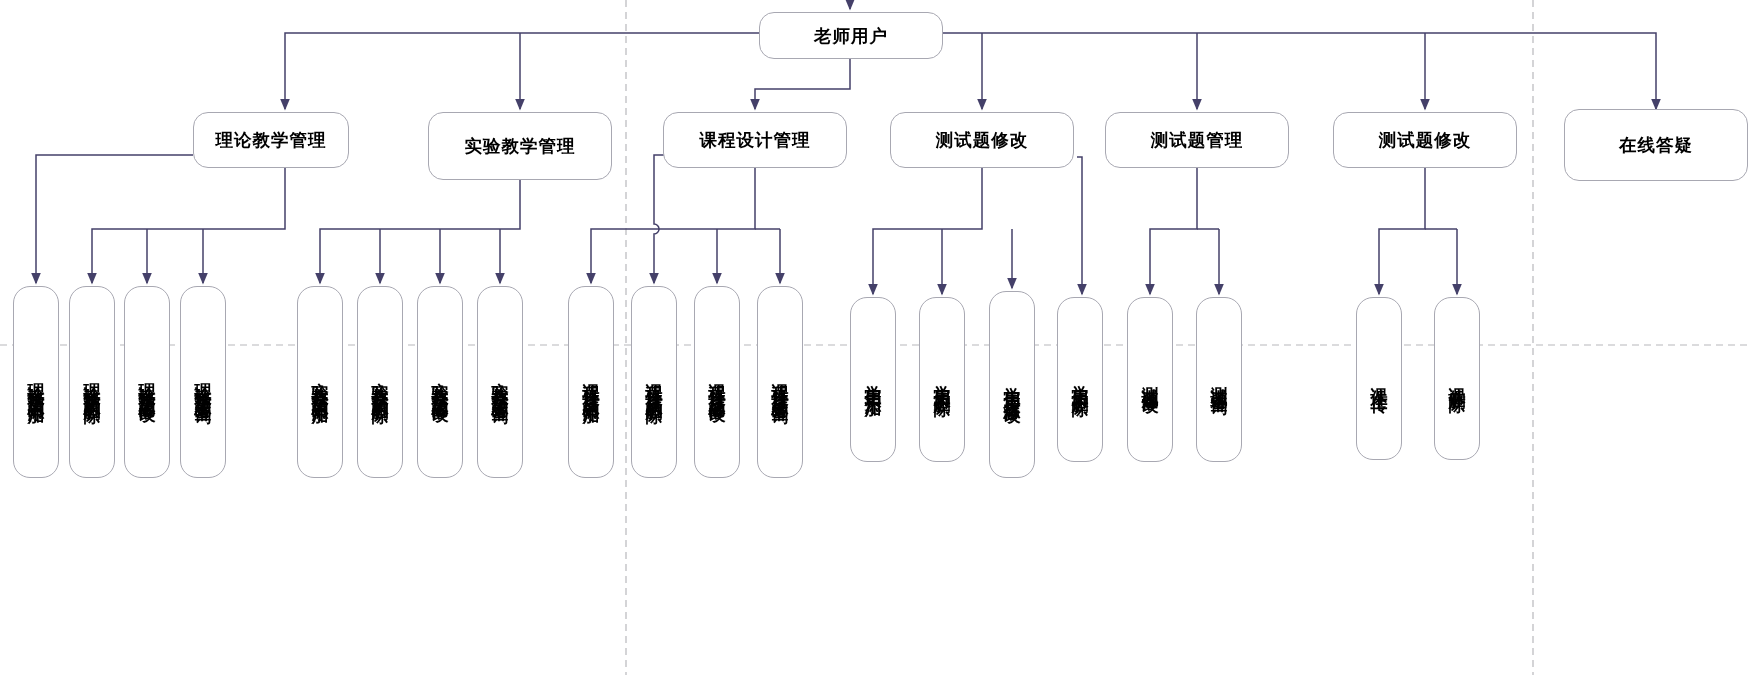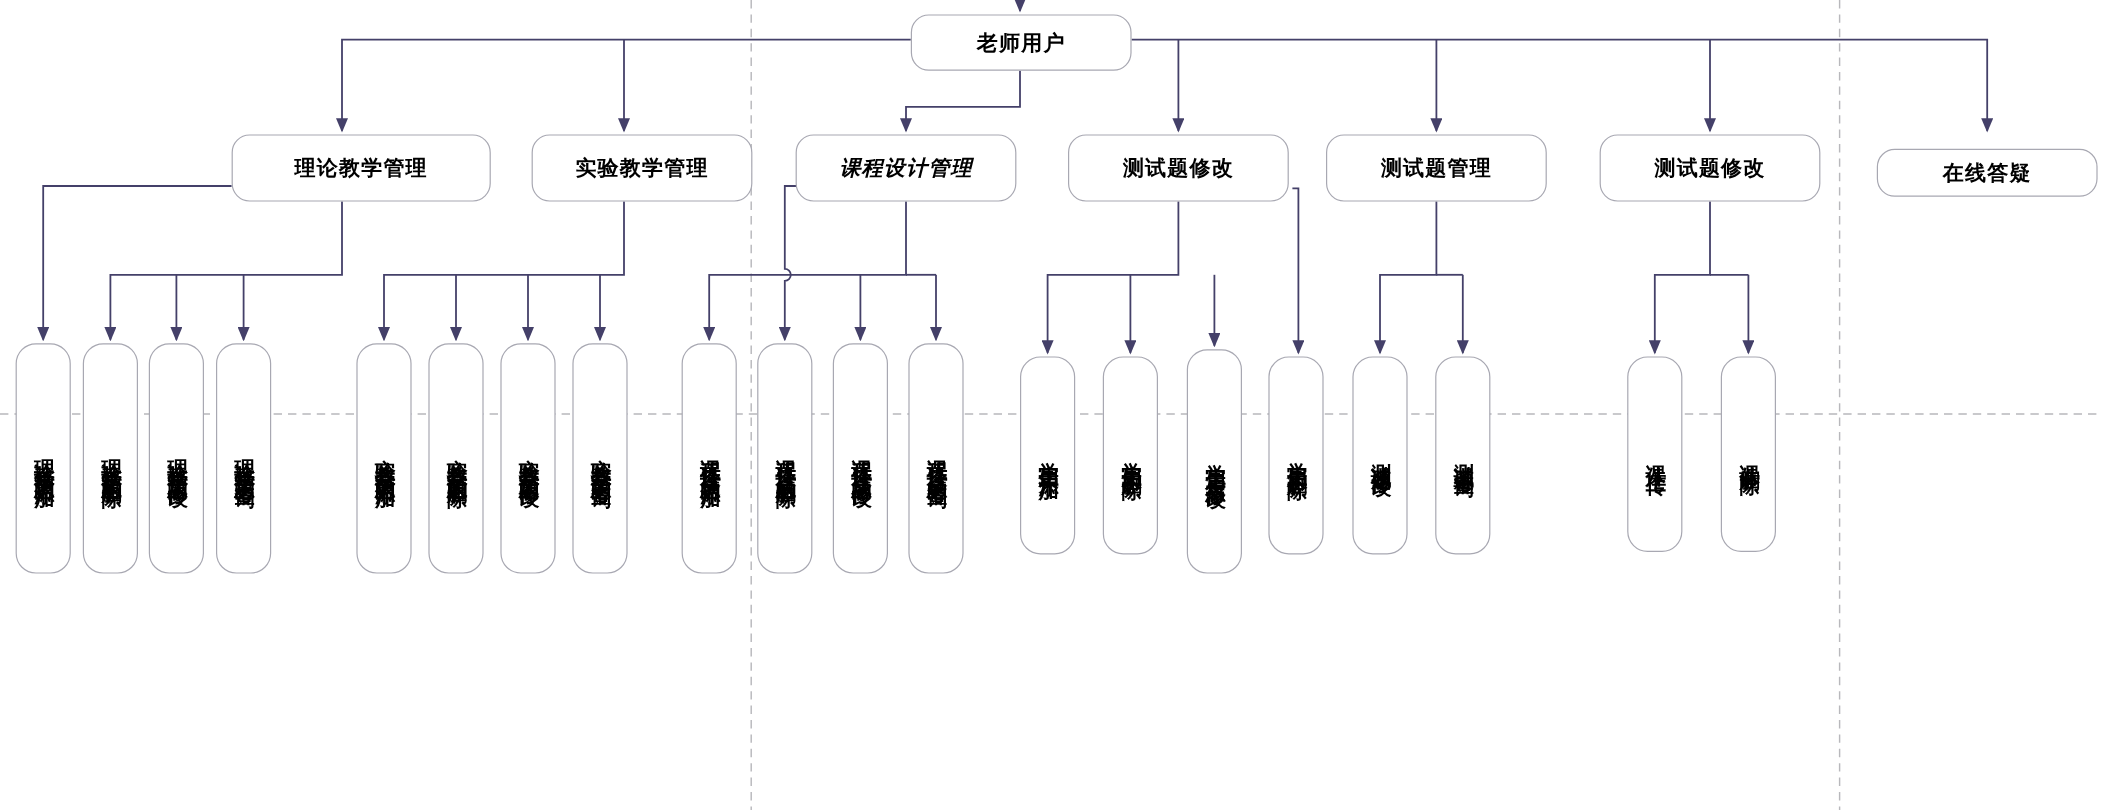--- a/index.html
+++ b/index.html
@@ -89,27 +89,27 @@
       <path d="M1077,157 L1082,157 L1082,294" fill="none" stroke="#444069" stroke-width="1.5" marker-end="url(#arr)"></path>
       <path d="M1197,168 L1197,229 L1150,229 L1150,294" fill="none" stroke="#444069" stroke-width="1.5" marker-end="url(#arr)"></path>
       <path d="M1197,229 L1219,229" fill="none" stroke="#444069" stroke-width="1.5"></path>
       <path d="M1219,229 L1219,294" fill="none" stroke="#444069" stroke-width="1.5" marker-end="url(#arr)"></path>
       <path d="M1425,168 L1425,229 L1379,229 L1379,294" fill="none" stroke="#444069" stroke-width="1.5" marker-end="url(#arr)"></path>
       <path d="M1425,229 L1457,229" fill="none" stroke="#444069" stroke-width="1.5"></path>
       <path d="M1457,229 L1457,294" fill="none" stroke="#444069" stroke-width="1.5" marker-end="url(#arr)"></path>
     </svg>
   <div id="nodes">
       <div class="node h" style="left: 759px; top: 12px; width: 184px; height: 47px;">老师用户</div>
-      <div class="node h" style="left: 193px; top: 112px; width: 216px; height: 56px; text-align: right;">理论教学管理</div>
-      <div class="node h" style="left: 428px; top: 112px; width: 184px; height: 56px; margin-left: 15px;">实验教学管理</div>
-      <div class="node h" style="left: 663px; top: 112px; width: 184px; height: 56px; font-style: italic;">课程设计管理</div>
+      <div class="node h" style="left: 193px; top: 112px; width: 156px; height: 56px; text-align: right;">理论教学管理</div>
+      <div class="node h" style="left: 428px; top: 112px; width: 184px; height: 68px;">实验教学管理</div>
+      <div class="node h" style="left: 663px; top: 112px; width: 184px; height: 56px;">课程设计管理</div>
       <div class="node h" style="left: 890px; top: 112px; width: 184px; height: 56px;">测试题修改</div>
       <div class="node h" style="left: 1105px; top: 112px; width: 184px; height: 56px;">测试题管理</div>
       <div class="node h" style="left: 1333px; top: 112px; width: 184px; height: 56px;">测试题修改</div>
-      <div class="node h" style="left: 1564px; top: 124px; width: 184px; height: 40px;">在线答疑</div>
+      <div class="node h" style="left: 1564px; top: 109px; width: 184px; height: 72px;">在线答疑</div>
       <div class="node v" style="left: 13px; top: 286px; width: 46px; height: 192px;">理论教学信息的添加</div>
       <div class="node v" style="left: 69px; top: 286px; width: 46px; height: 192px;">理论教学信息的删除</div>
       <div class="node v" style="left: 124px; top: 286px; width: 46px; height: 192px;">理论教学信息的修改</div>
       <div class="node v" style="left: 180px; top: 286px; width: 46px; height: 192px;">理论教学信息的查询</div>
       <div class="node v" style="left: 297px; top: 286px; width: 46px; height: 192px;">实验教学信息的添加</div>
       <div class="node v" style="left: 357px; top: 286px; width: 46px; height: 192px;">实验教学信息的删除</div>
       <div class="node v" style="left: 417px; top: 286px; width: 46px; height: 192px;">实验教学信息的修改</div>
       <div class="node v" style="left: 477px; top: 286px; width: 46px; height: 192px;">实验教学信息的查询</div>
       <div class="node v" style="left: 568px; top: 286px; width: 46px; height: 192px;">课程设计信息的添加</div>
       <div class="node v" style="left: 631px; top: 286px; width: 46px; height: 192px;">课程设计信息的删除</div>

